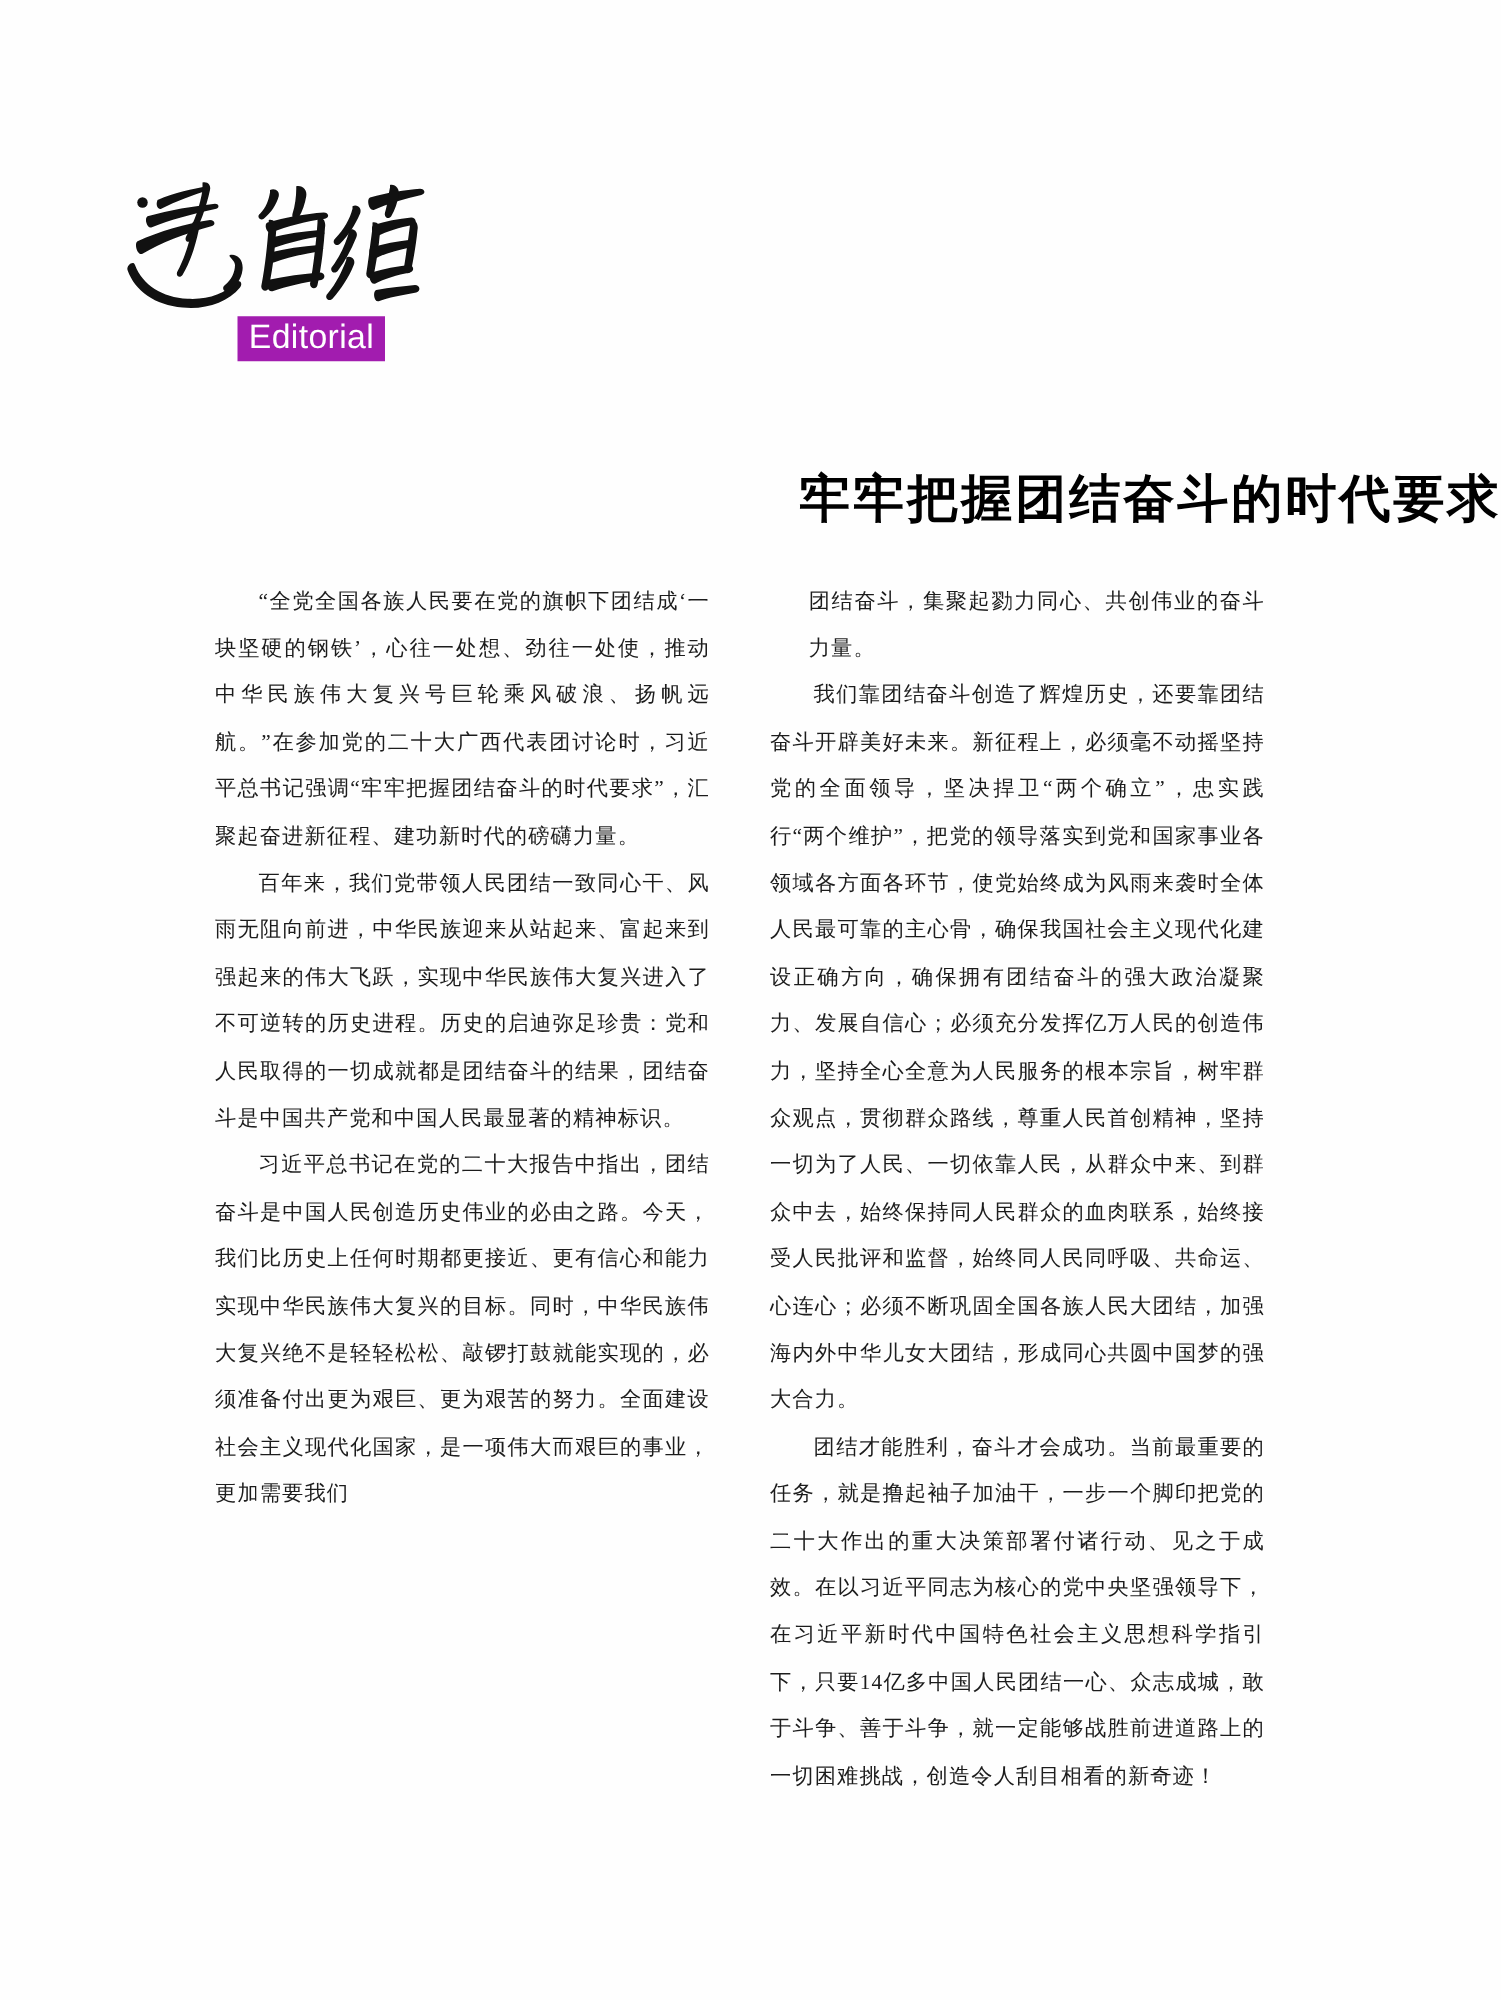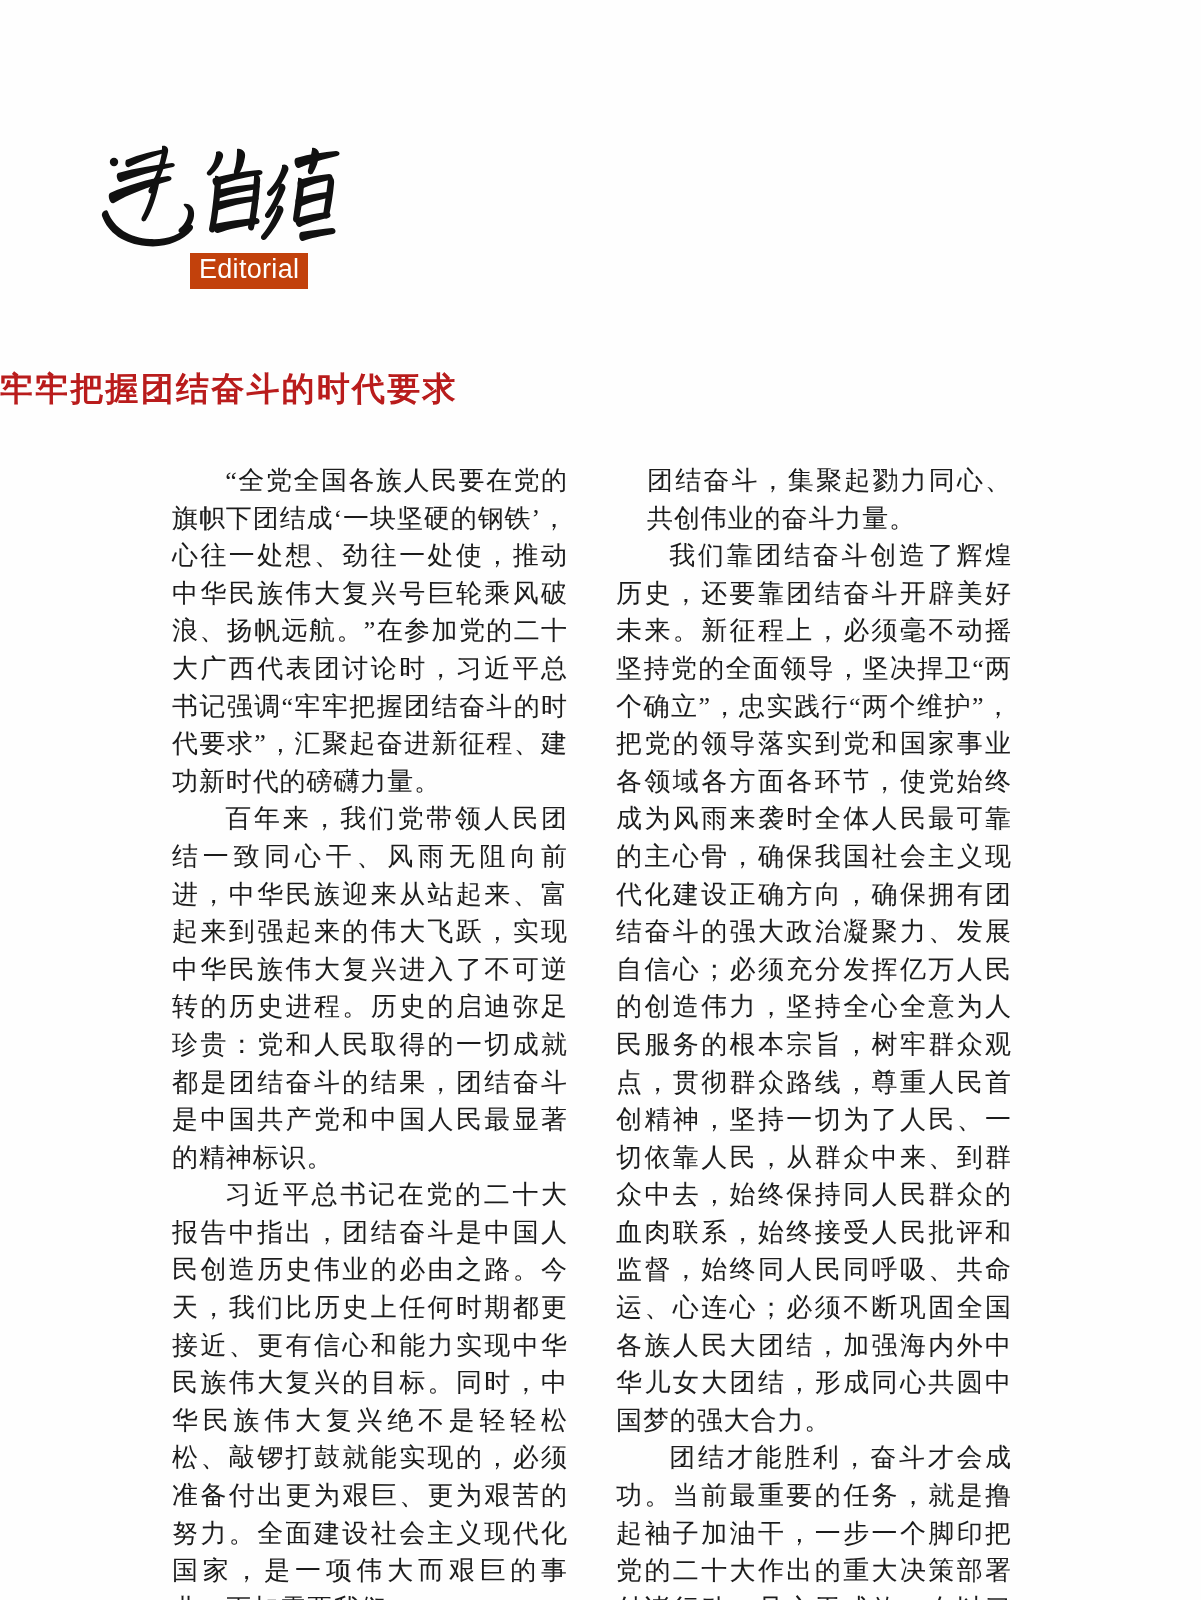--- a/index.html
+++ b/index.html
@@ -37,60 +37,60 @@
   }
   .masthead-cally svg {
     display: block;
     width: 245px;
     height: 110px;
   }
   .editorial-banner {
     position: absolute;
     left: 94px;
     top: 113px;
-    background: #c2410c;
+    background: #a21caf;
     color: #ffffff;
     font-family: "Liberation Sans", "DejaVu Sans", sans-serif;
     font-size: 27px;
     font-weight: 400;
     letter-spacing: 0.3px;
     padding: 1px 9px 3px 9px;
     line-height: 1.18;
   }
 
   
   .doc-title {
     position: absolute;
     left: 0;
     top: 345px;
     width: 1201px;
-    text-align: left;
+    text-align: right;
     font-family: "Liberation Serif", "DejaVu Serif", serif;
-    font-size: 33px;
+    font-size: 41px;
     font-weight: bold;
-    color: #b91c1c;
+    color: #000000;
     letter-spacing: 2.2px;
   }
 
   
   .columns {
     position: absolute;
     left: 172px;
     top: 462px;
     width: 840px;
     display: flex;
     gap: 48px;
   }
   .col {
     width: 396px;
   }
   .para {
     margin: 0;
     font-family: "Liberation Serif", "DejaVu Serif", serif;
-    font-size: 26px;
+    font-size: 17px;
     line-height: 37.6px;
     color: #1c1c1c;
     text-align: justify;
     text-justify: inter-character;
     text-align-last: left;
     letter-spacing: 0.9px;
     word-break: break-all;
   }
   .para.indent {
     text-indent: 2.05em;

